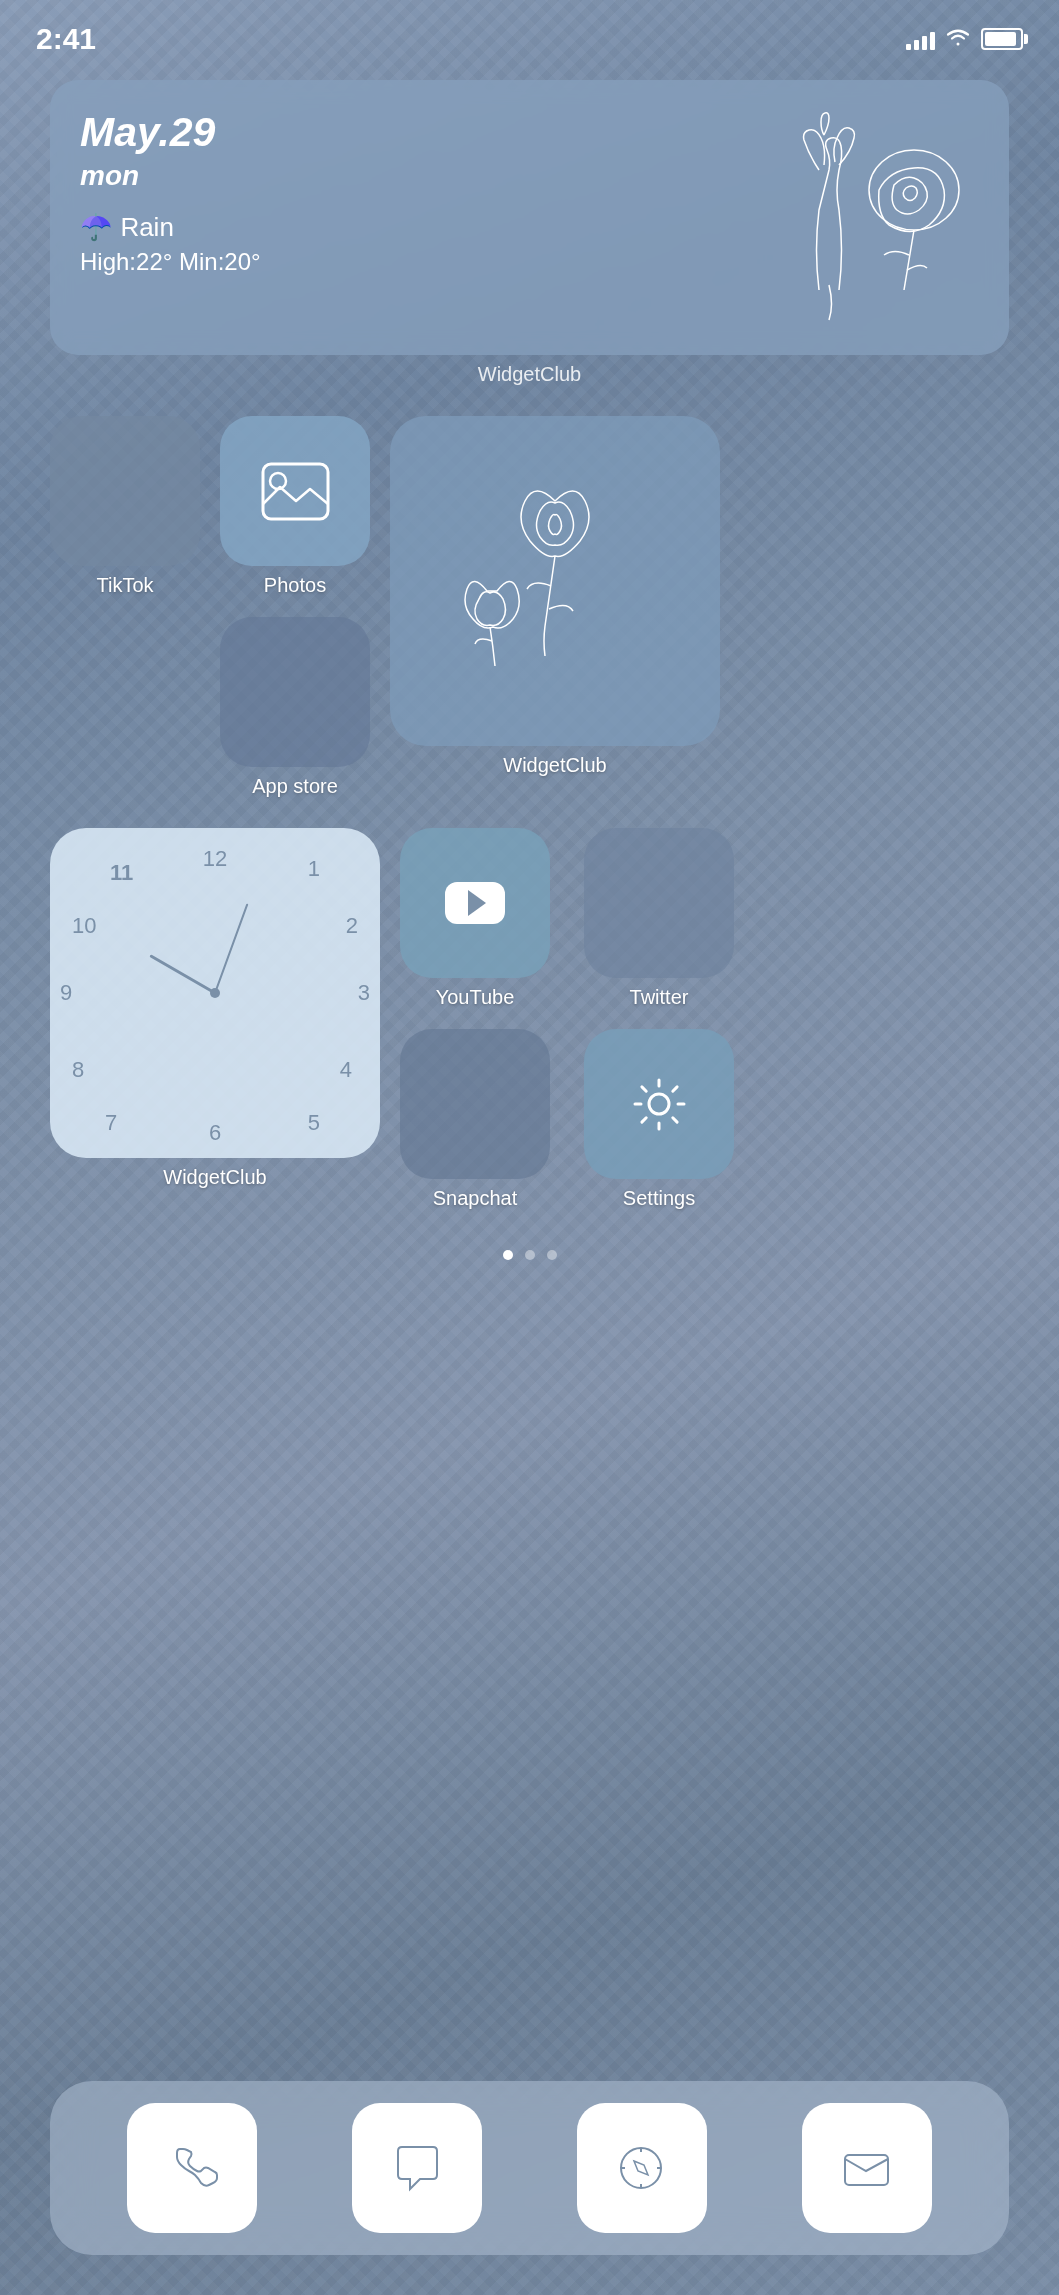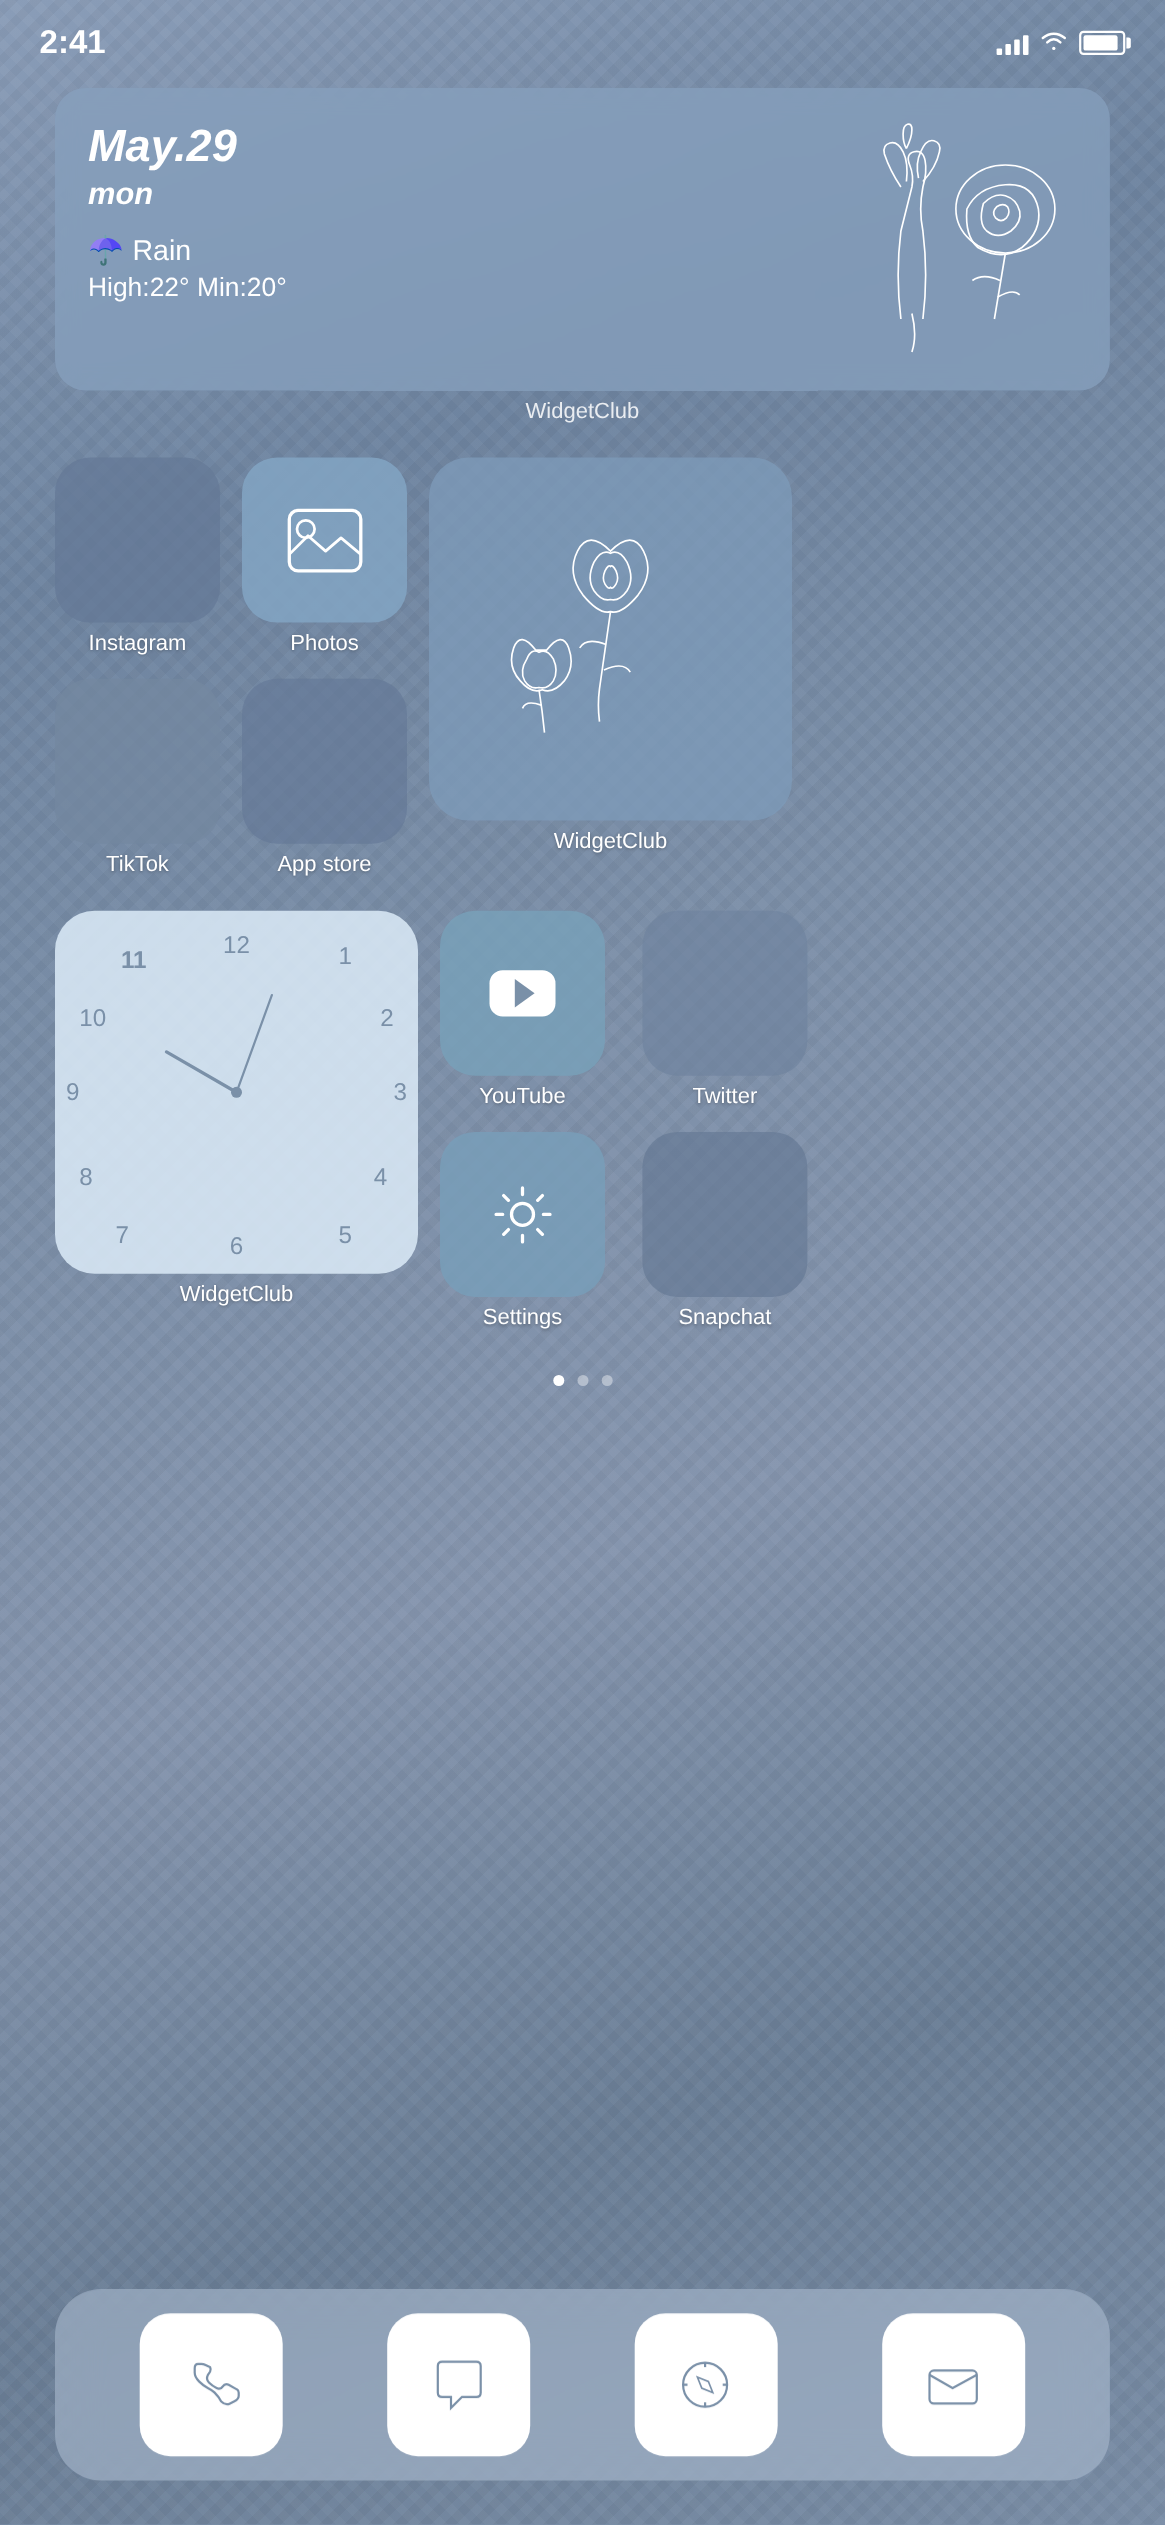--- a/index.html
+++ b/index.html
@@ -454,24 +454,20 @@
 
         <path d="M70,175 Q75,195 70,210" stroke="white" stroke-width="1.5" fill="none"></path>
       </svg>
     </div>
   </div>
   <div class="widget-label">WidgetClub</div>
 
   <div class="row-first">
     <div class="col-small">
 
-      <div class="app-item">
-        <div class="app-icon icon-instagram"></div>
-        <span class="app-label">Instagram</span>
-      </div>
 
       <div class="app-item">
         <div class="app-icon icon-tiktok"></div>
         <span class="app-label">TikTok</span>
       </div>
     </div>
     <div class="col-small">
 
       <div class="app-item">
         <div class="app-icon icon-photos">
@@ -554,32 +550,32 @@
           <span class="app-label">YouTube</span>
         </div>
         <div class="app-item">
           <div class="app-icon icon-twitter"></div>
           <span class="app-label">Twitter</span>
         </div>
       </div>
 
       <div class="app-pair">
         <div class="app-item">
+          <div class="app-icon icon-snapchat"></div>
+          <span class="app-label">Snapchat</span>
+        </div>
+        <div class="app-item">
           <div class="app-icon icon-settings">
             <svg width="65" height="65" viewBox="0 0 65 65" fill="none">
               <circle cx="32" cy="32" r="10" stroke="white" stroke-width="3" fill="none"></circle>
               <path d="M32,8 L32,14 M32,51 L32,57 M8,32 L14,32 M51,32 L57,32 M14.9,14.9 L19.2,19.2 M45.8,45.8 L50.1,50.1 M50.1,14.9 L45.8,19.2 M19.2,45.8 L14.9,50.1" stroke="white" stroke-width="3" stroke-linecap="round"></path>
             </svg>
           </div>
           <span class="app-label">Settings</span>
         </div>
-        <div class="app-item">
-          <div class="app-icon icon-snapchat"></div>
-          <span class="app-label">Snapchat</span>
-        </div>
       </div>
     </div>
   </div>
 
   <div class="page-dots">
     <div class="dot dot-active"></div>
     <div class="dot dot-inactive"></div>
     <div class="dot dot-inactive"></div>
   </div>
 

